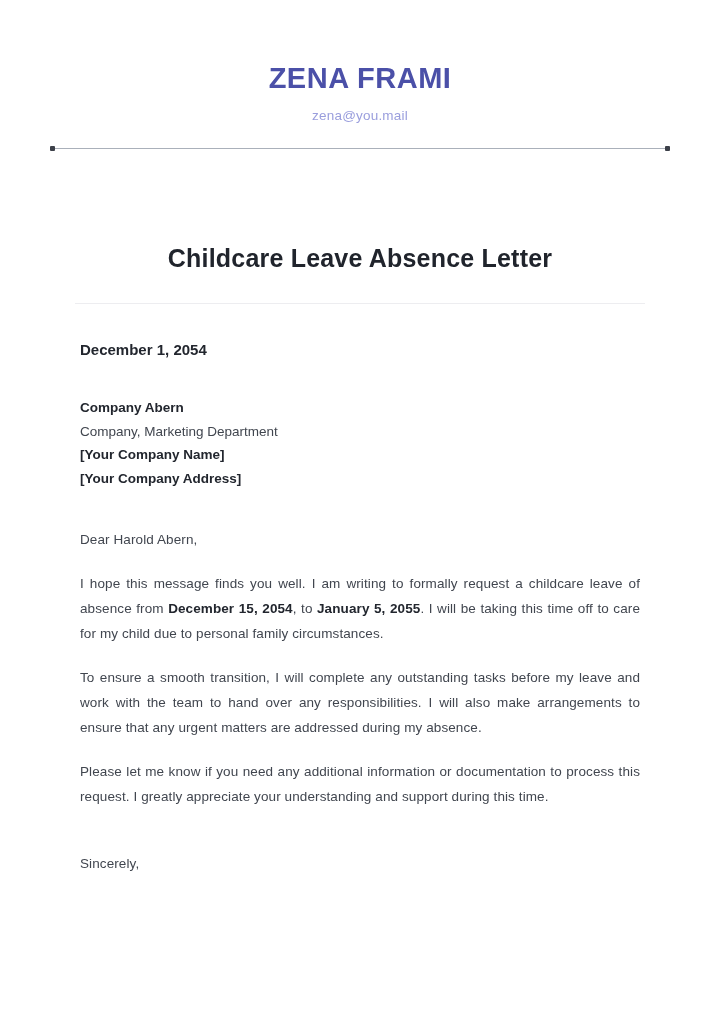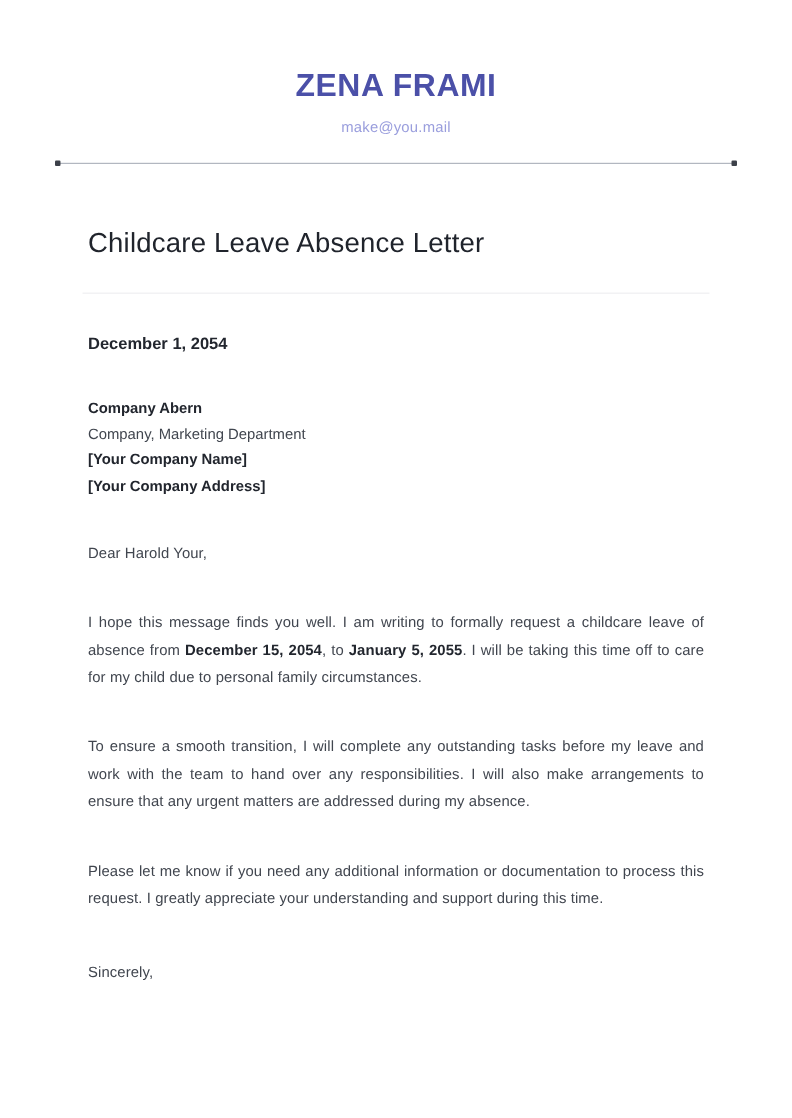--- a/index.html
+++ b/index.html
@@ -43,23 +43,24 @@
     width: 5px;
     height: 5px;
     border-radius: 1px;
     background: var(--divider-dot, #3c4049);
   }
   .head-divider .dot.left { left: 0; }
   .head-divider .dot.right { right: 0; }
 
   
   .letter-title {
-    margin-top: 57px;
+    margin-top: 94px;
+    text-align: center;
     font-size: 25px;
-    font-weight: 400;
+    font-weight: 700;
     letter-spacing: 0.2px;
     color: var(--title-text, #20242c);
     line-height: 1.2;
   }
   .title-divider {
     margin: 30px -5px 0 -5px;
     border: none;
     border-top: 1px solid var(--title-divider, #ededf0);
   }
 
@@ -72,51 +73,51 @@
   }
   .recipient { margin-top: 38px; font-size: 13.5px; line-height: 23.5px; }
   .recipient .bold, .para strong, .bold { font-weight: 700; color: var(--strong-text, #22262e); }
   .para {
     font-size: 13.5px;
     line-height: 25px;
     letter-spacing: 0.1px;
   }
   .salutation { margin-top: 37px; }
   .justify { text-align: justify; }
-  .body-para { margin-top: 38px; }
+  .body-para { margin-top: 19px; }
   .closing { margin-top: 42px; }
 </style>
 </head>
 <body>
 
 <div class="page">
 
   <header class="letterhead">
     <h1 class="sender-name">ZENA FRAMI</h1>
-    <div class="sender-email">make@you.mail</div>
+    <div class="sender-email">zena@you.mail</div>
     <div class="head-divider">
       <span class="dot left"></span>
       <span class="dot right"></span>
     </div>
   </header>
 
   <main>
     <h2 class="letter-title">Childcare Leave Absence Letter</h2>
     <hr class="title-divider">
 
     <p class="letter-date">December 1, 2054</p>
 
     <div class="recipient">
       <p class="bold">Company Abern</p>
       <p>Company, Marketing Department</p>
       <p class="bold">[Your Company Name]</p>
       <p class="bold">[Your Company Address]</p>
     </div>
 
-    <p class="para salutation">Dear Harold Your,</p>
+    <p class="para salutation">Dear Harold Abern,</p>
 
     <p class="para justify body-para"><span>I hope this message finds you well. I am writing to formally request a childcare leave of absence from </span><strong>December 15, 2054</strong><span>, to </span><strong>January 5, 2055</strong><span>. I will be taking this time off to care for my child due to personal family circumstances.</span></p>
     <p class="para justify body-para"><span>To ensure a smooth transition, I will complete any outstanding tasks before my leave and work with the team to hand over any responsibilities. I will also make arrangements to ensure that any urgent matters are addressed during my absence.</span></p>
     <p class="para justify body-para"><span>Please let me know if you need any additional information or documentation to process this request. I greatly appreciate your understanding and support during this time.</span></p>
 
     <p class="para closing">Sincerely,</p>
   </main>
 
 </div>
 

